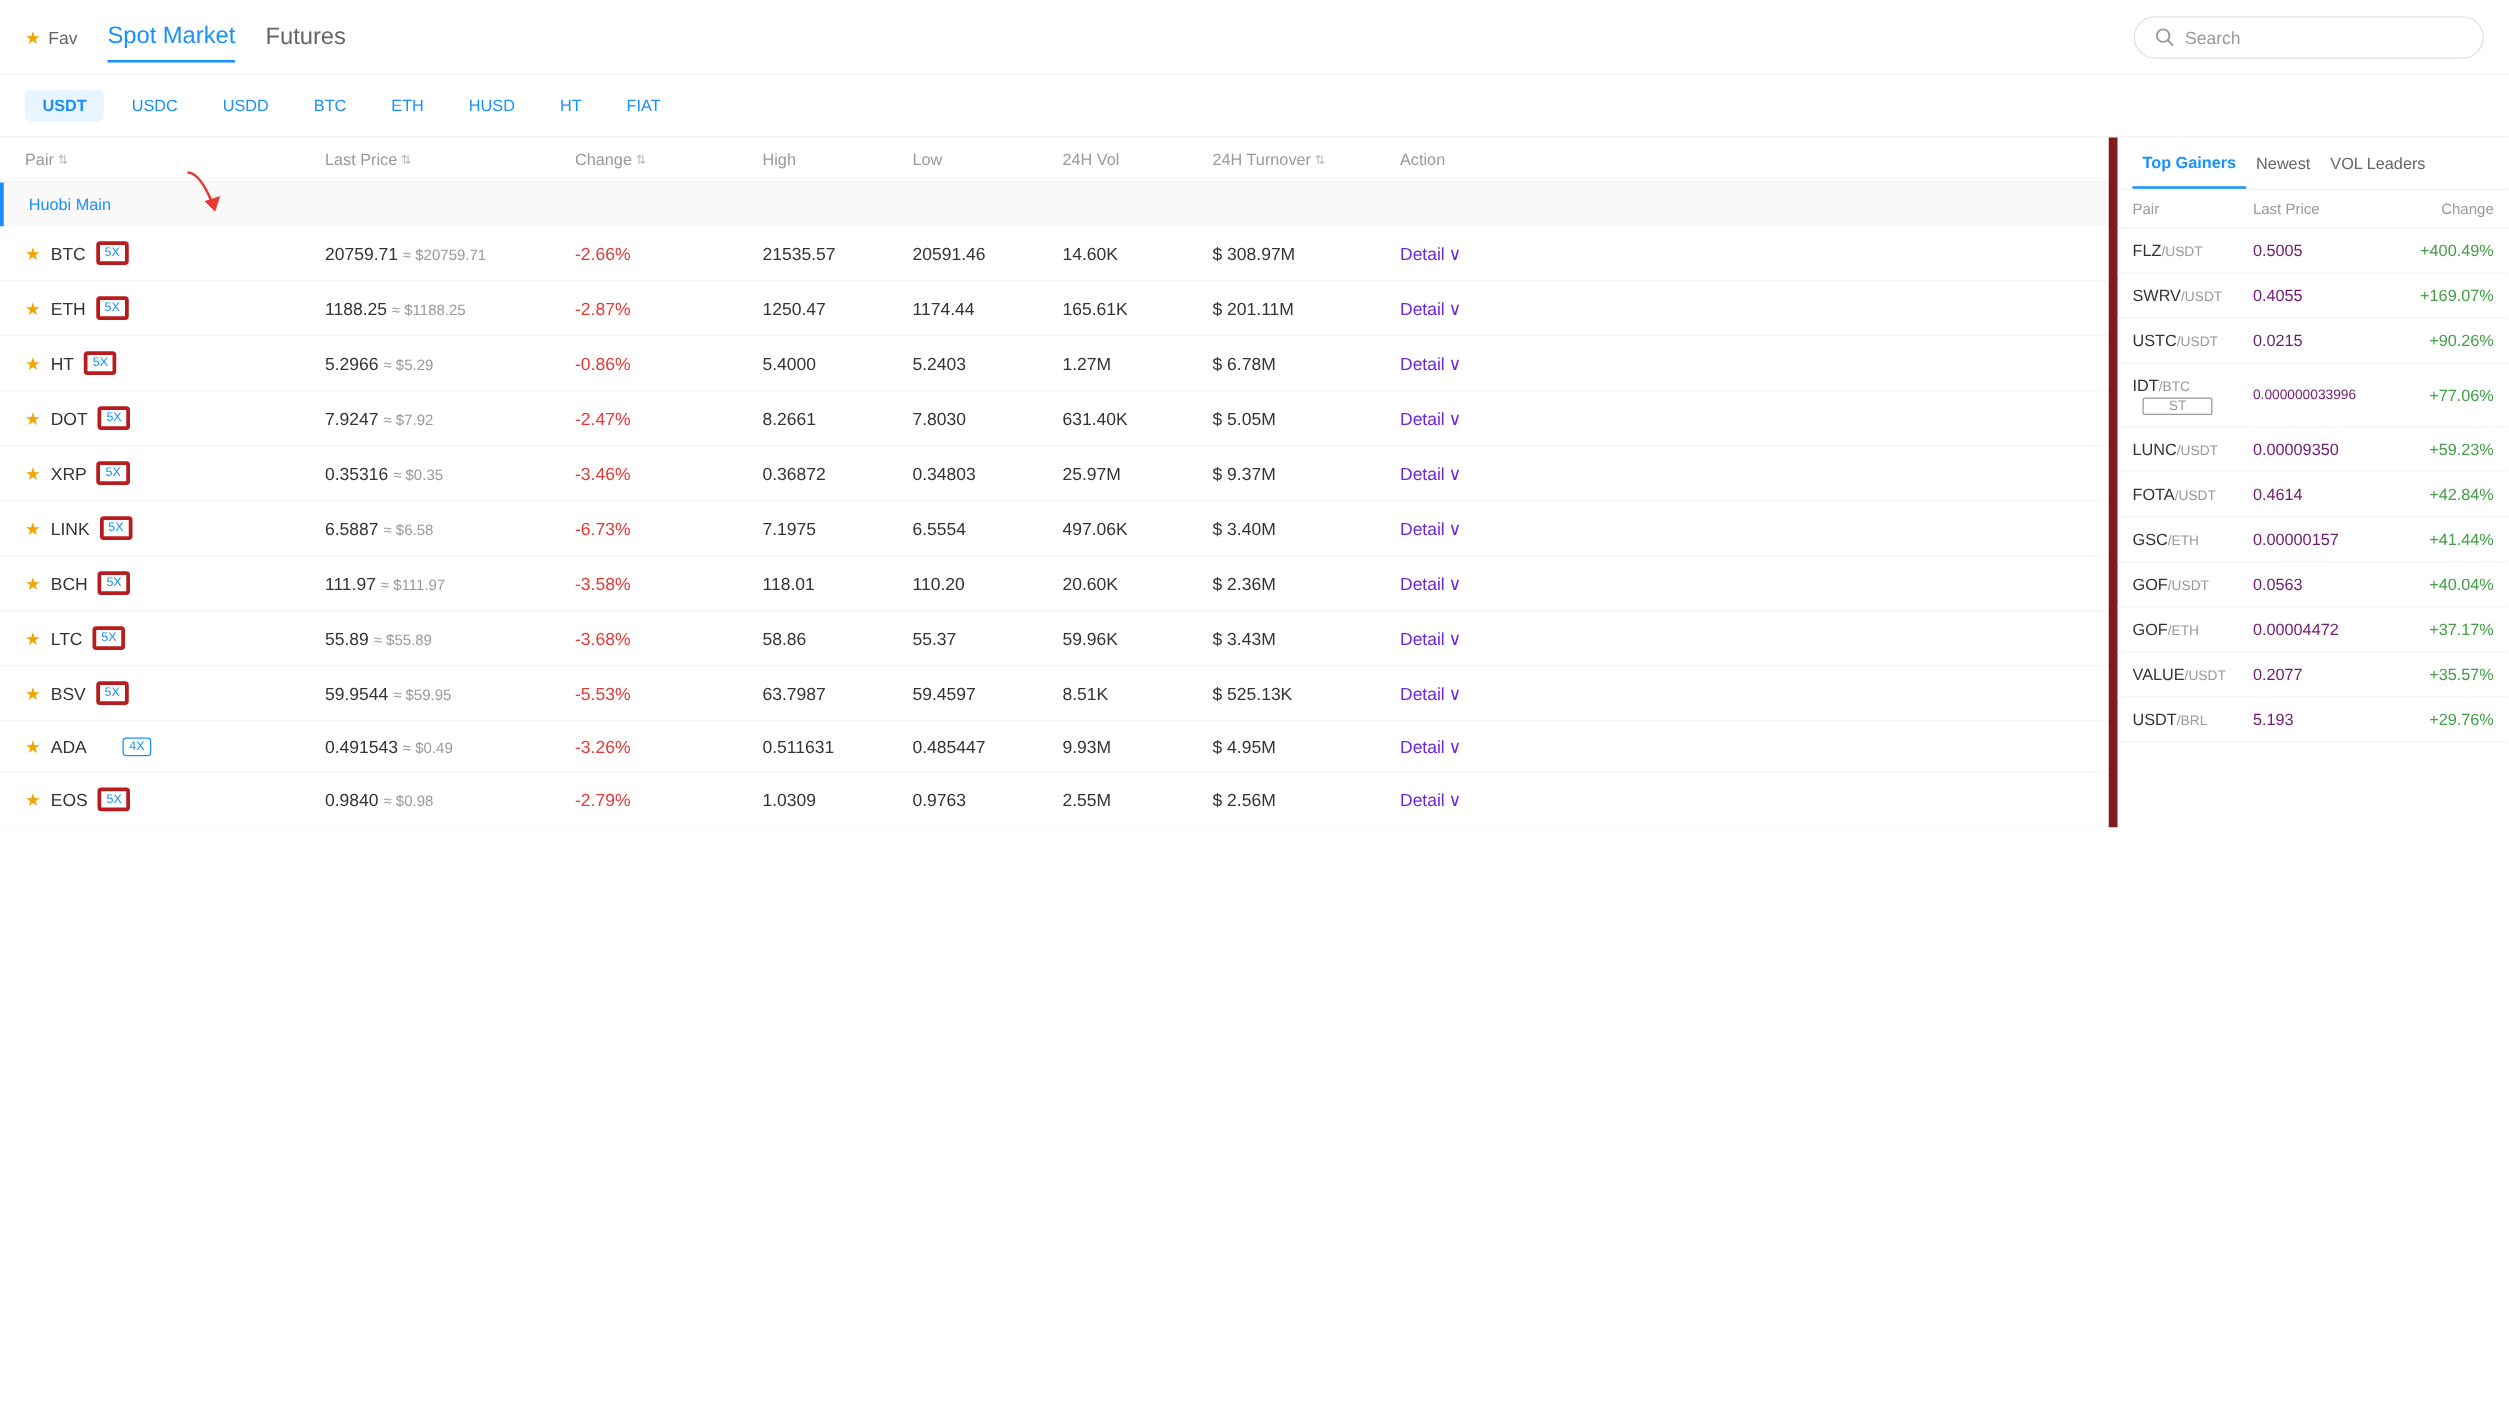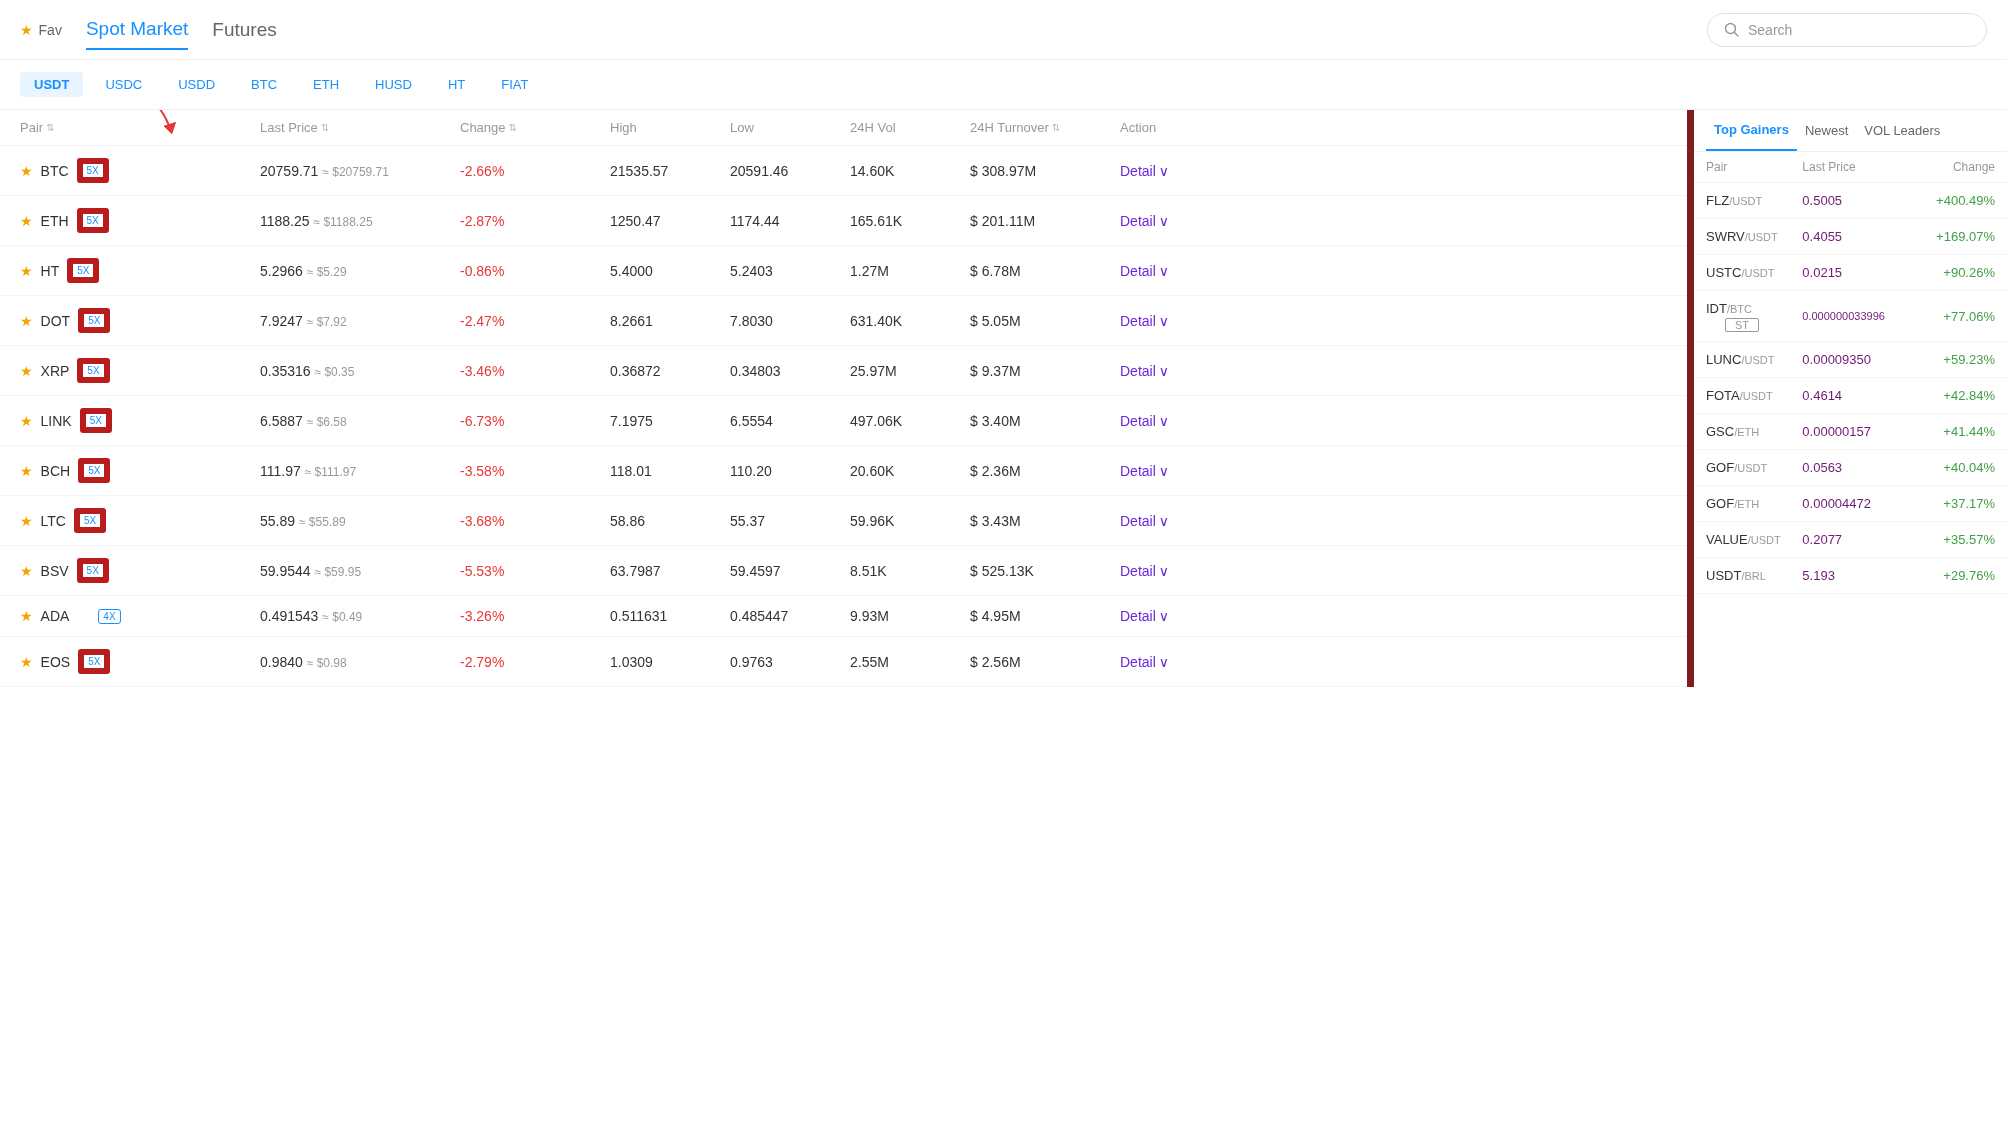--- a/index.html
+++ b/index.html
@@ -26,40 +26,40 @@
     .th { cursor: pointer; display: flex; align-items: center; gap: 3px; }
     .sort-icon { font-size: 10px; color: #bbb; }
     
     .section-label { padding: 10px 20px; font-size: 13px; color: #1890ff; font-weight: 500; border-left: 3px solid #1890ff; margin-left: 0; background: #f9f9f9; display: flex; align-items: center; }
     
     .table-row { display: grid; grid-template-columns: 240px 200px 150px 120px 120px 120px 150px 120px; align-items: center; padding: 12px 20px; border-bottom: 1px solid #f5f5f5; cursor: pointer; }
     
     .pair-cell { display: flex; align-items: center; gap: 8px; }
     .star-icon { color: #f0a500; font-size: 14px; cursor: pointer; }
     .pair-name { font-weight: 500; font-size: 14px; }
-    .leverage-badge { font-size: 10px; color: #1890ff; border: 6px solid #b91c1c; border-radius: 3px; padding: 1px 4px; }
+    .leverage-badge { font-size: 10px; color: #1890ff; border: 3px solid #b91c1c; border-radius: 3px; padding: 1px 4px; }
     .leverage-badge.x4 { font-size: 10px; color: #1890ff; border: 1px solid #1890ff; margin-left: 21px; }
     
     .price-cell { font-size: 14px; }
     .price-approx { color: #999; font-size: 12px; }
     .change-neg { color: #e53935; }
     .action-cell { color: #6d28d9; display: flex; align-items: center; gap: 3px; cursor: pointer; text-align: center; }
     
     
     .right-panel-tabs { display: flex; align-items: center; border-bottom: 1px solid #f0f0f0; padding: 0 12px; }
     .rp-tab { padding: 12px 8px; font-size: 13px; cursor: pointer; color: #666; }
     .rp-tab.active { color: #1890ff; font-weight: 600; border-bottom: 2px solid #1890ff; }
     
     .rp-header { display: grid; grid-template-columns: 1fr 1fr 1fr; padding: 8px 12px; color: #999; font-size: 12px; border-bottom: 1px solid #f0f0f0; }
     .rp-row { display: grid; grid-template-columns: 1fr 1fr 1fr; padding: 10px 12px; border-bottom: 1px solid #f5f5f5; font-size: 13px; align-items: center; }
     .rp-pair { color: #333; }
     .rp-pair span { color: #999; font-size: 11px; }
     .rp-price { color: #701a75; font-size: 13px; }
     .rp-change { color: #43a047; text-align: right; }
-    .rp-badge { font-size: 9px; border: 1px solid #999; border-radius: 2px; padding: 0 9px; color: #999; margin-left: 19px; vertical-align: middle; }
+    .rp-badge { font-size: 9px; border: 1px solid #999; border-radius: 2px; padding: 0 20px; color: #999; margin-left: 8px; vertical-align: middle; }
   </style>
 </head>
 <body>
 
 <div class="header">
   <div class="nav-tabs">
     <div class="fav-btn">
       <span class="fav-star">★</span>
       <span>Fav</span>
     </div>
@@ -114,20 +114,23 @@
       </div>
       <div class="th">
         <span>24H Turnover</span>
         <span class="sort-icon">⇅</span>
       </div>
       <div class="th">
         <span>Action</span>
       </div>
     </div>
 
+    <div class="section-label">
+      <span>Huobi Main</span>
+    </div>
 
     <div style="position:relative;">
       <div class="table-row">
         <div class="pair-cell">
           <span class="star-icon">★</span>
           <span class="pair-name">BTC</span>
           <span class="leverage-badge">5X</span>
         </div>
         <div class="price-cell">
           <span>20759.71</span>

